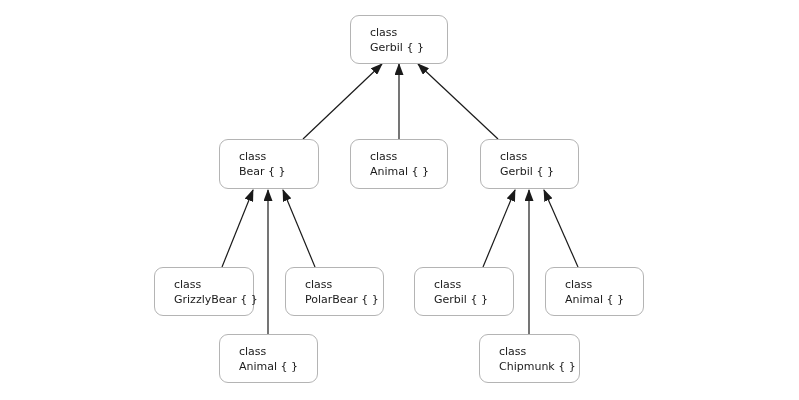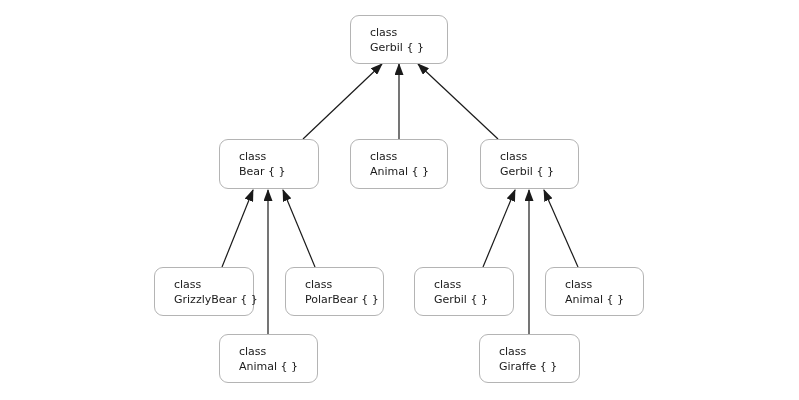--- a/index.html
+++ b/index.html
@@ -95,16 +95,16 @@
       <div class="node" style="left: 414px; top: 267px; width: 100px; height: 49px;">
         <span>class</span>
         <span>Gerbil { }</span>
       </div>
       <div class="node" style="left: 545px; top: 267px; width: 99px; height: 49px;">
         <span>class</span>
         <span>Animal { }</span>
       </div>
       <div class="node" style="left: 479px; top: 334px; width: 101px; height: 49px;">
         <span>class</span>
-        <span>Giraffe { }</span>
+        <span>Chipmunk { }</span>
       </div>
     </div>
 </div>
 
 </body></html>

